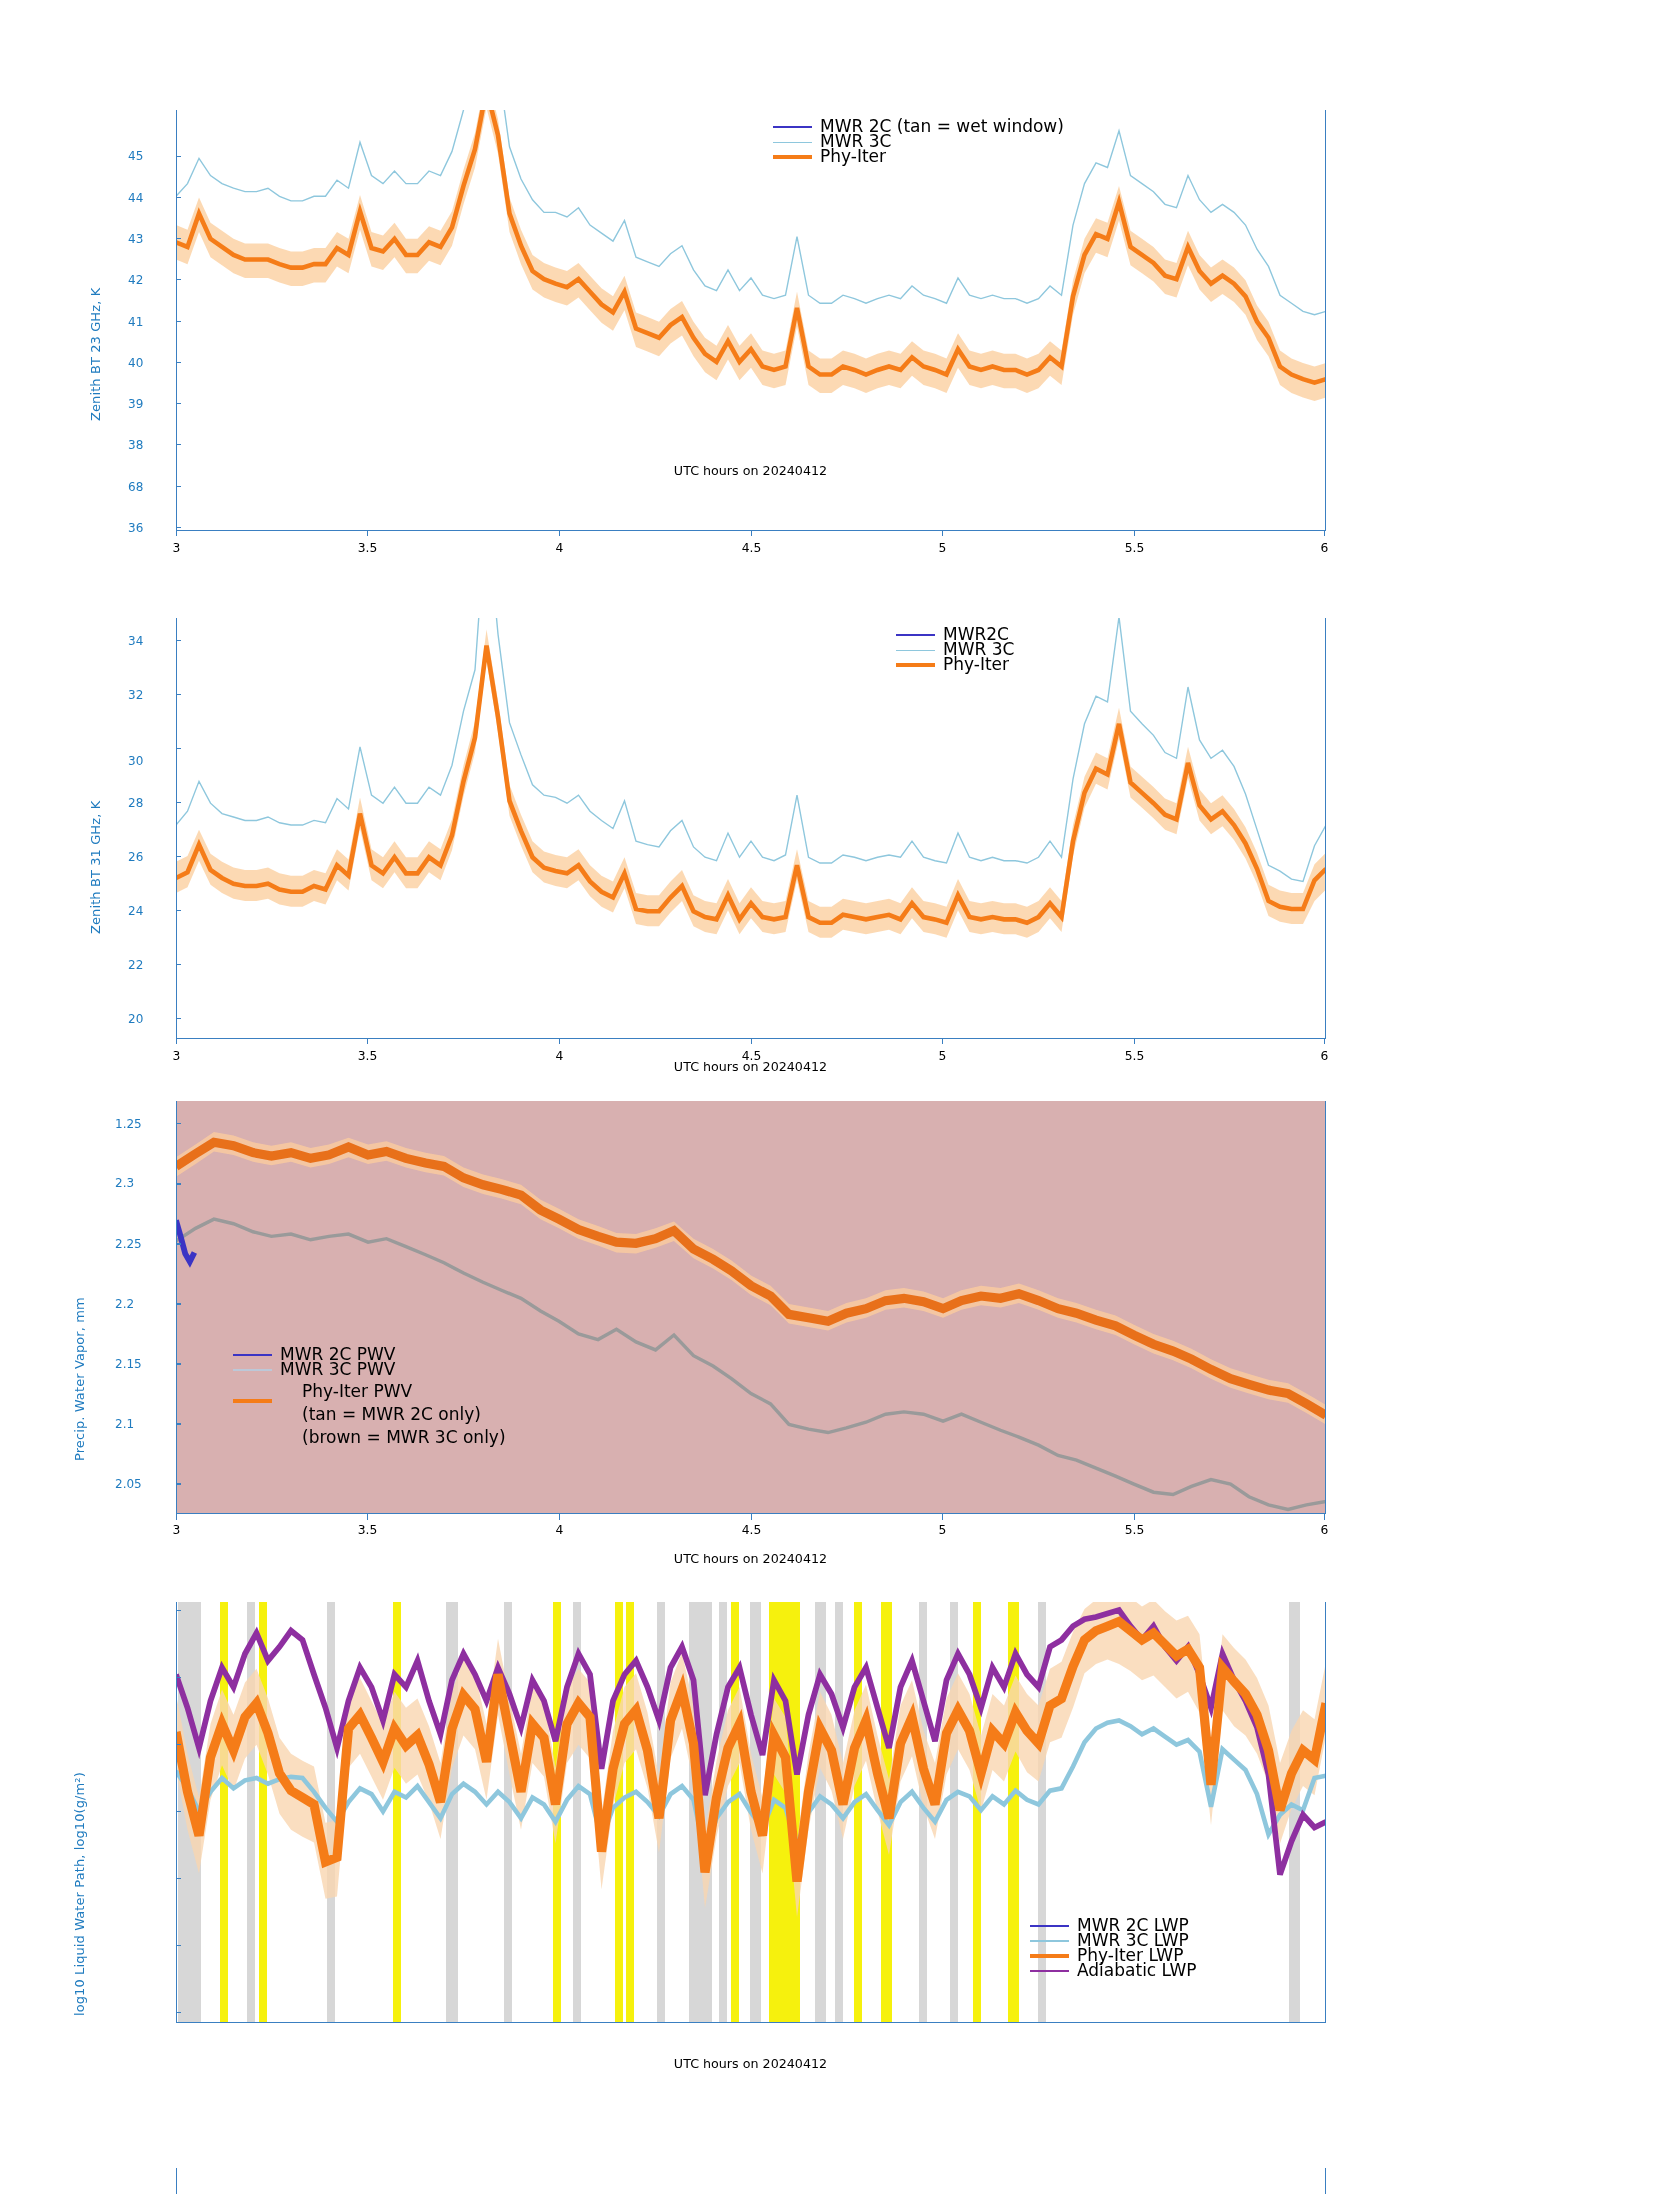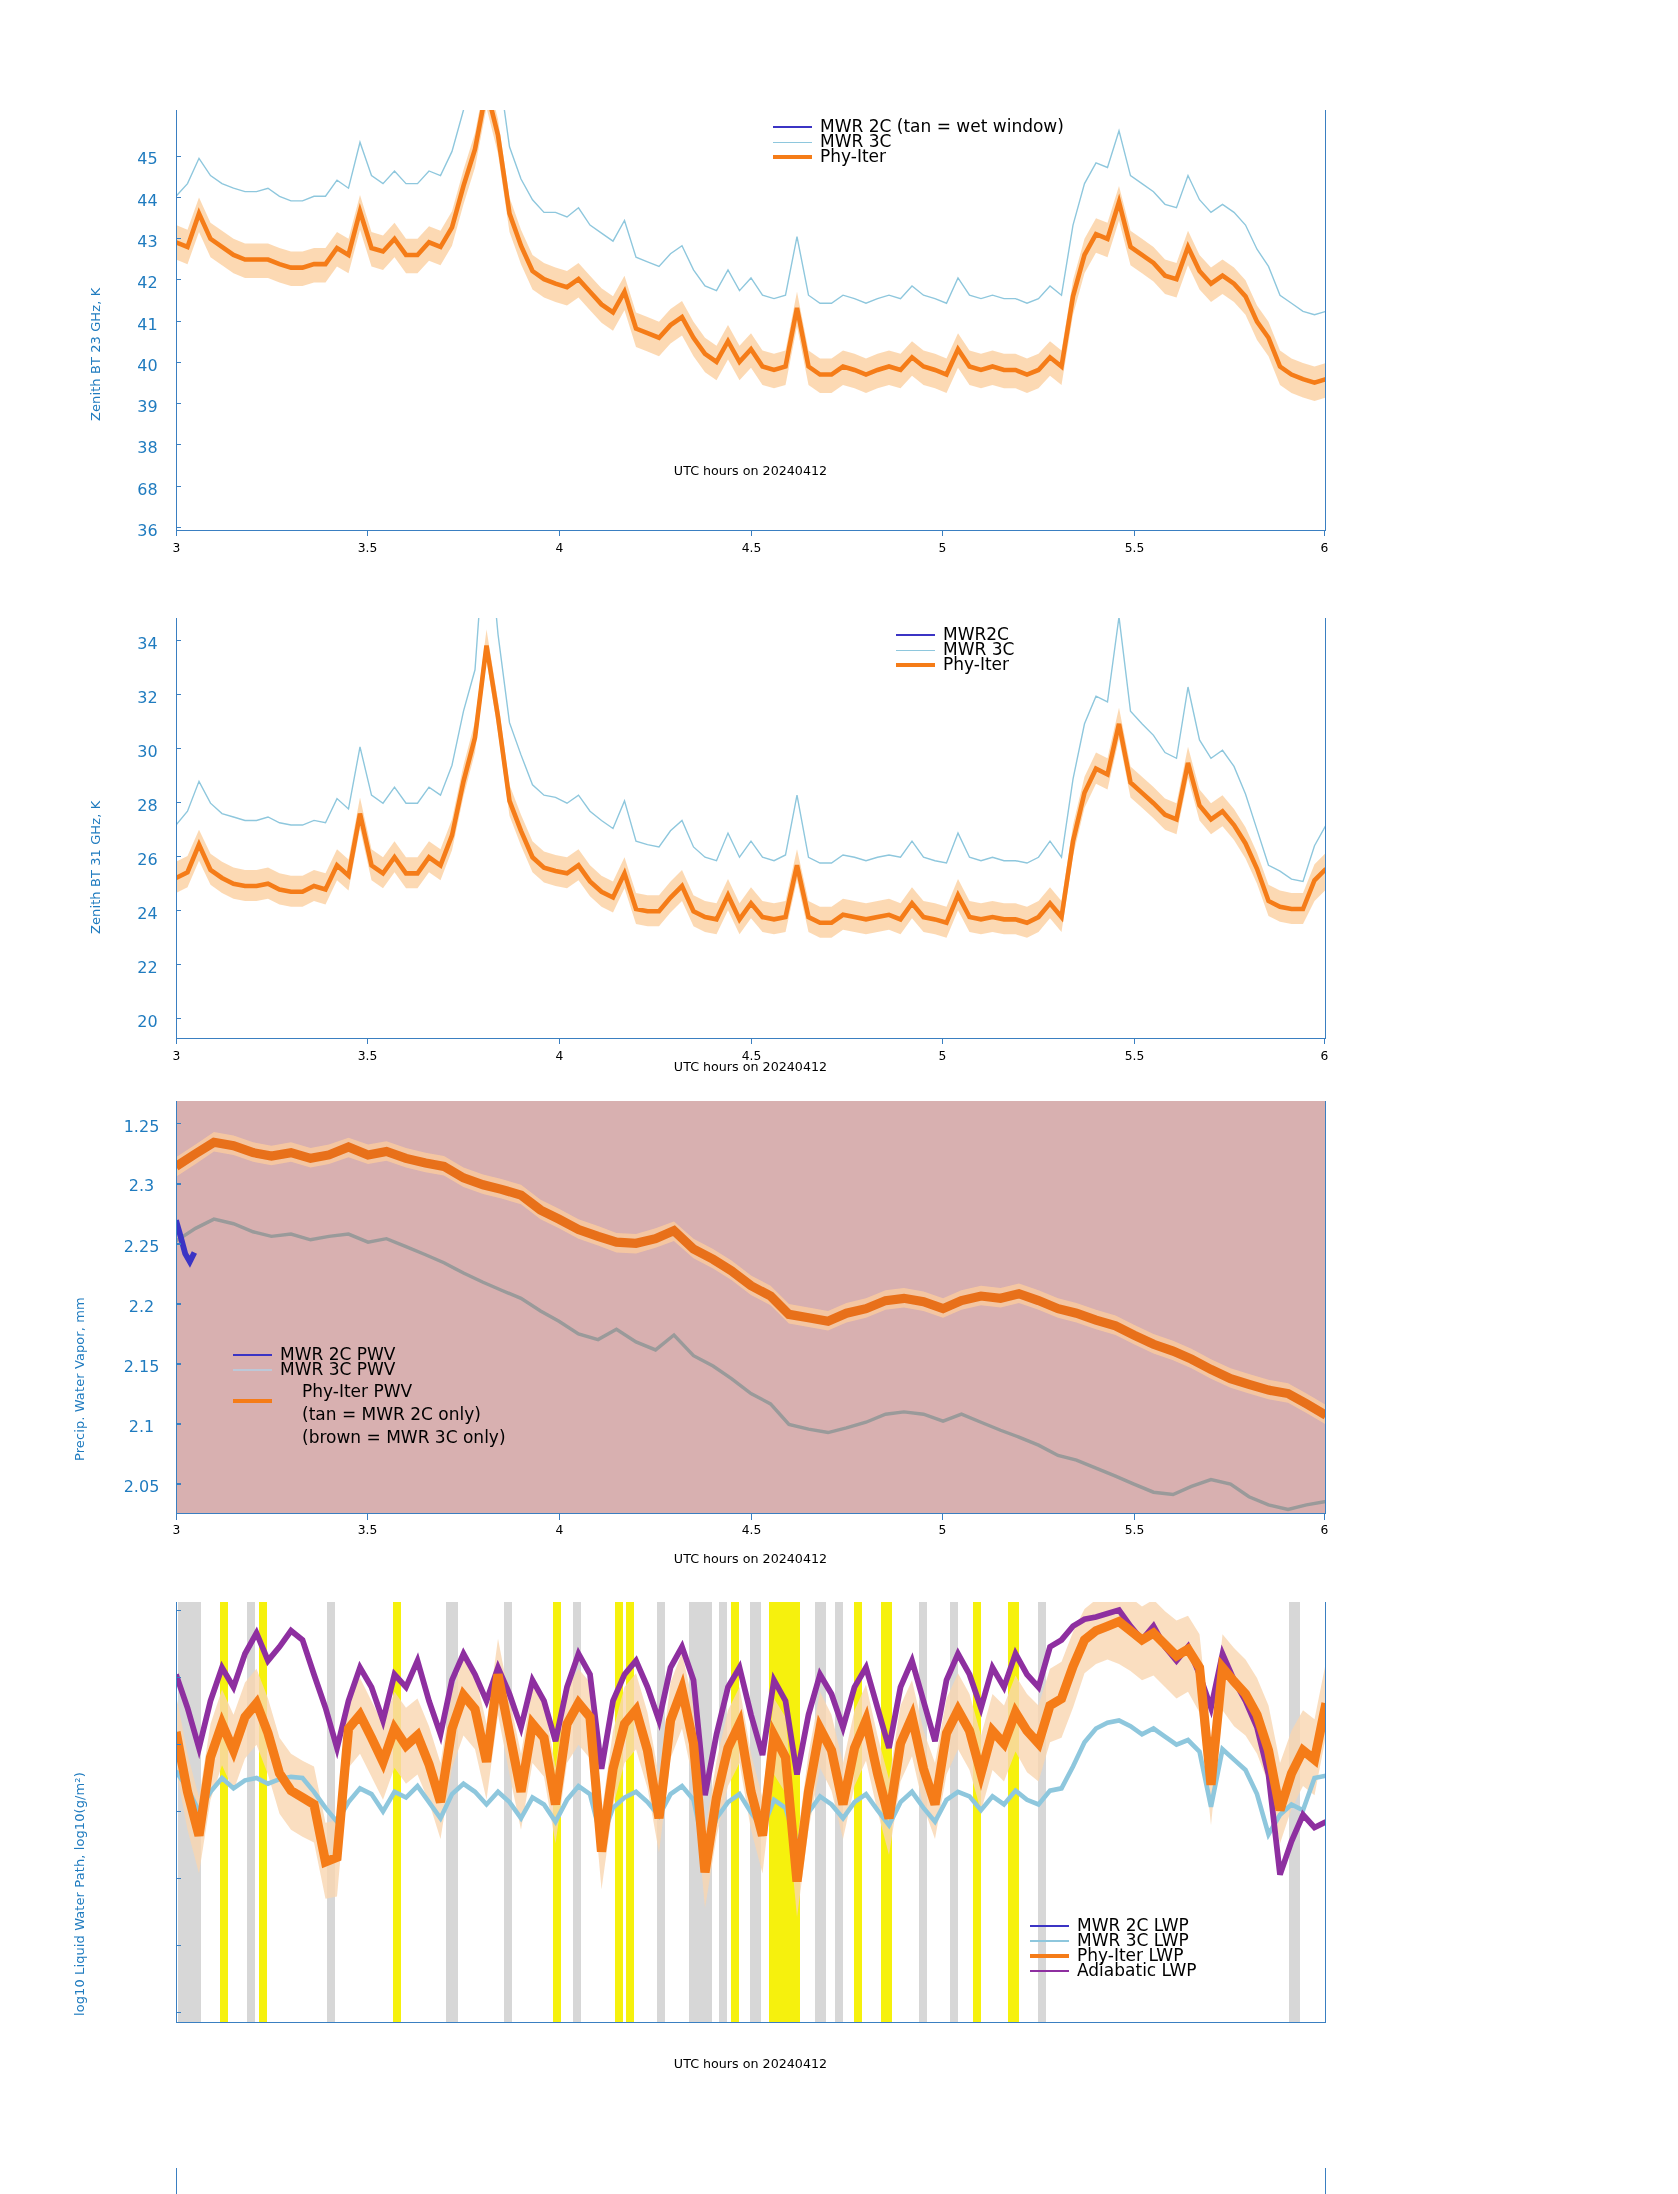--- a/index.html
+++ b/index.html
@@ -64,22 +64,22 @@
   .xlabel {
     position: absolute;
     color: #000;
     font-size: 12.7px;
     white-space: nowrap;
     text-align: center;
   }
   .ytick {
     position: absolute;
     color: #1f7bbf;
-    font-size: 16px;
-    text-align: center;
+    font-size: 12px;
+    text-align: left;
     white-space: nowrap;
   }
   .xtick {
     position: absolute;
     color: #000;
     font-size: 12.3px;
     text-align: center;
     white-space: nowrap;
   }
   .tickmark-y {
@@ -217,21 +217,21 @@
       <div class="ytick" style="left:-48px;top:394px;width:39px;">20</div>
       <div class="tickmark-y" style="left:0px;top:346px;"></div>
       <div class="ytick" style="left:-48px;top:340px;width:39px;">22</div>
       <div class="tickmark-y" style="left:0px;top:292px;"></div>
       <div class="ytick" style="left:-48px;top:286px;width:39px;">24</div>
       <div class="tickmark-y" style="left:0px;top:238px;"></div>
       <div class="ytick" style="left:-48px;top:232px;width:39px;">26</div>
       <div class="tickmark-y" style="left:0px;top:184px;"></div>
       <div class="ytick" style="left:-48px;top:178px;width:39px;">28</div>
       <div class="tickmark-y" style="left:0px;top:130px;"></div>
-      <div class="ytick" style="left:-48px;top:124px;width:39px;">30</div>
+      <div class="ytick" style="left:-48px;top:136px;width:39px;">30</div>
       <div class="tickmark-y" style="left:0px;top:76px;"></div>
       <div class="ytick" style="left:-48px;top:70px;width:39px;">32</div>
       <div class="tickmark-y" style="left:0px;top:22px;"></div>
       <div class="ytick" style="left:-48px;top:16px;width:39px;">34</div>
 
       <div class="tickmark-x" style="left:0px;top:421px;"></div>
       <div class="xtick" style="left:-26px;top:431px;width:53px;">3</div>
       <div class="tickmark-x" style="left:191px;top:421px;"></div>
       <div class="xtick" style="left:165px;top:431px;width:53px;">3.5</div>
       <div class="tickmark-x" style="left:383px;top:421px;"></div>

